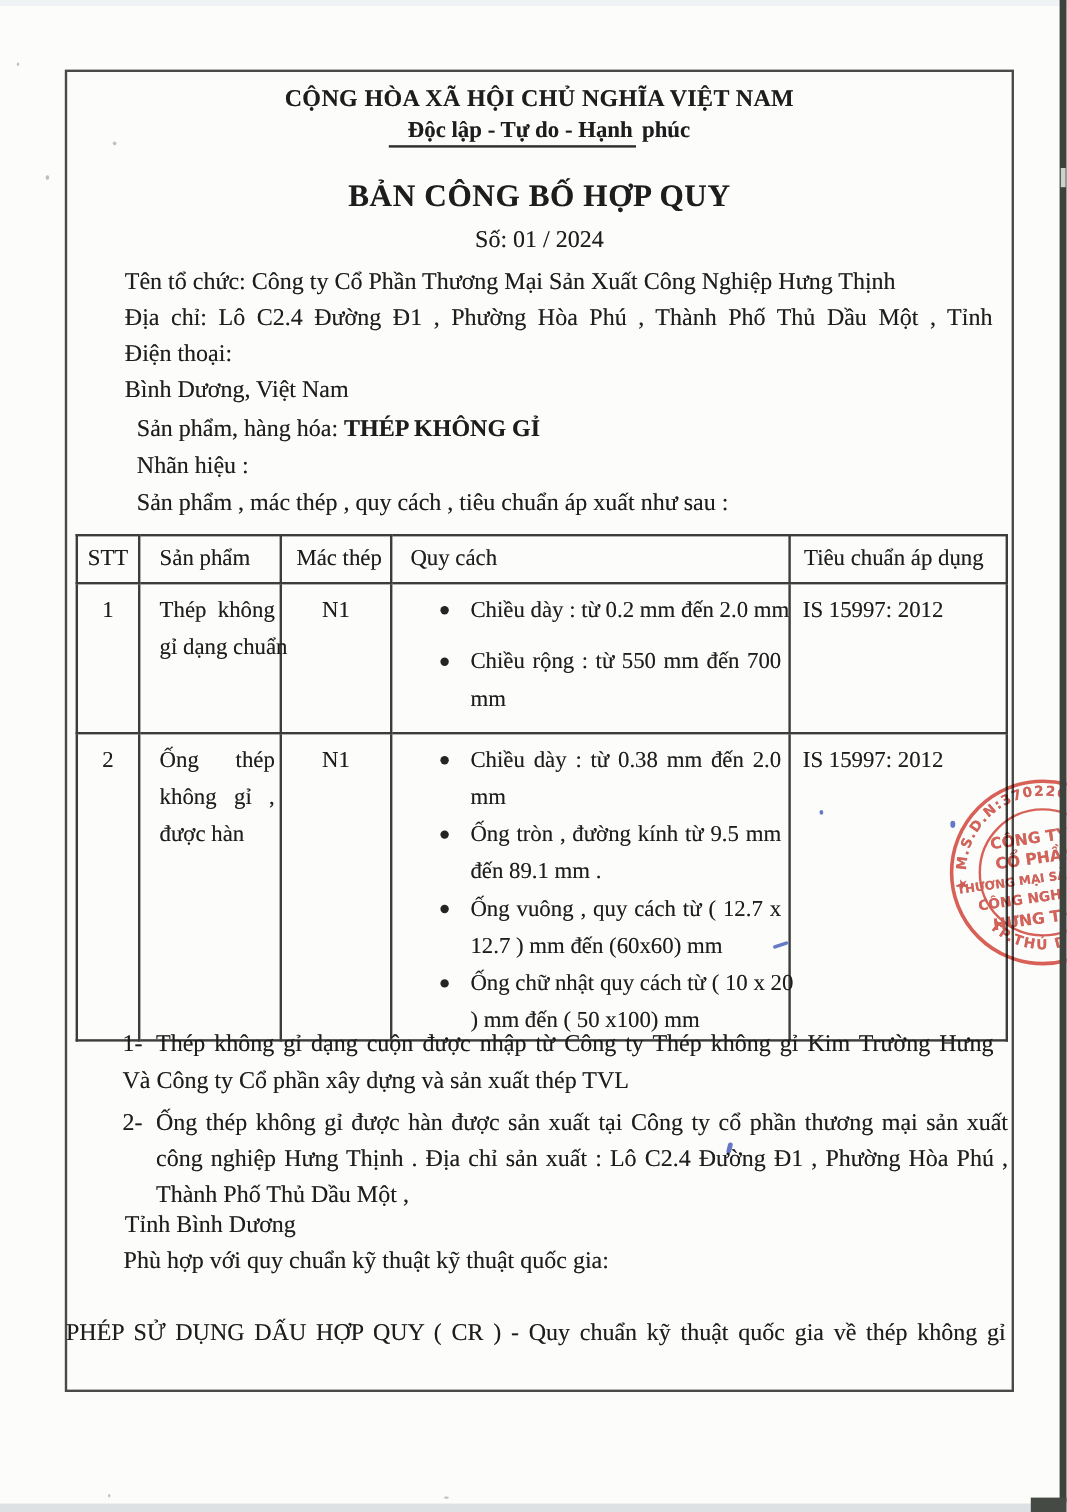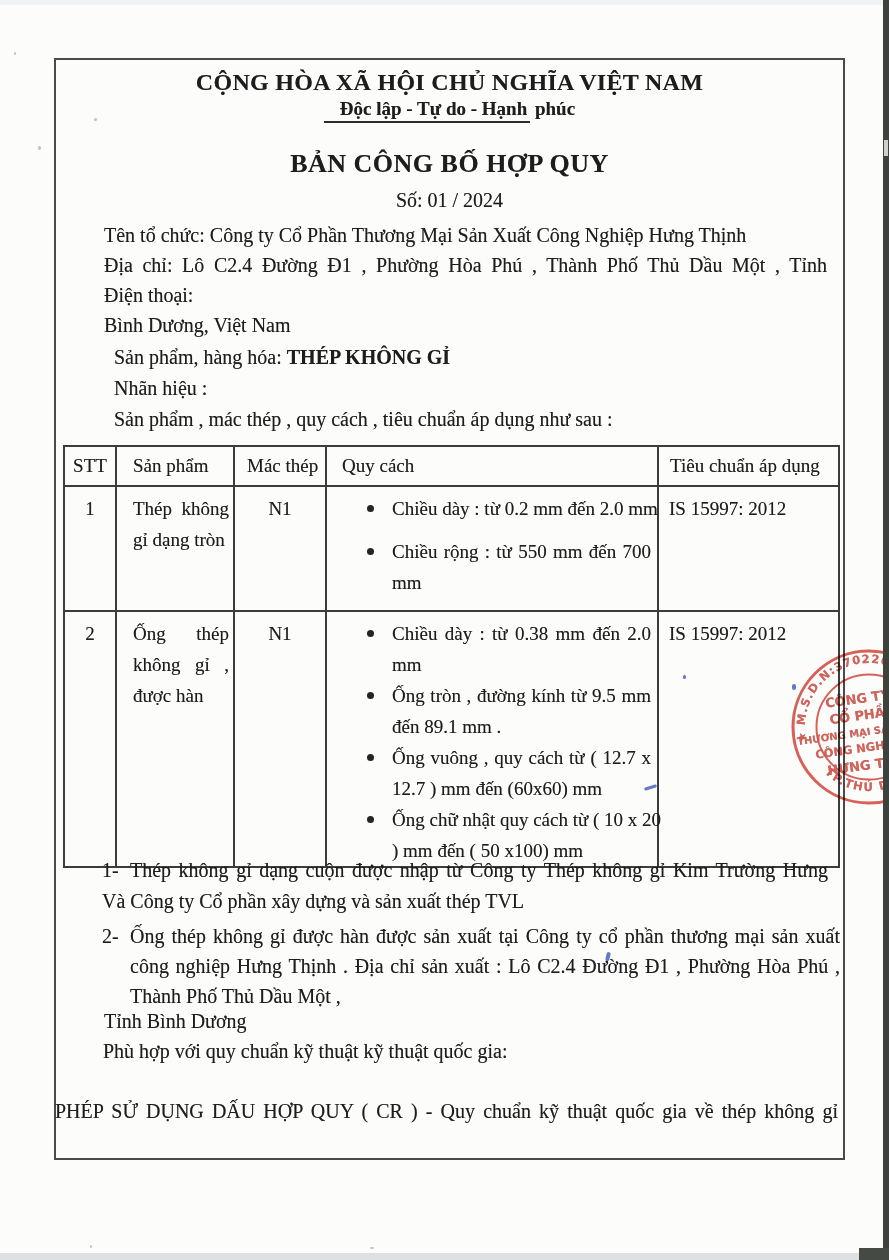--- a/index.html
+++ b/index.html
@@ -21,21 +21,21 @@
   .frame {
     position:absolute; left:54px; top:58px; width:791px; height:1102px;
     border:2px solid #4a4a48;
   }
 
   .abs { position:absolute; }
   .ctr { left:54px; width:791px; text-align:center; }
   .ln  { white-space:nowrap; }
   .just{ text-align:justify; text-align-last:justify; white-space:nowrap; }
 
-  .h1 { top:68px;  font-size:24px; font-weight:bold; line-height:28px; letter-spacing:.3px; }
+  .h1 { top:68px;  font-size:20px; font-weight:bold; line-height:28px; letter-spacing:.3px; }
   .h2 { top:96px;  font-size:19px; font-weight:bold; line-height:26px; }
   .motto-u { border-bottom:2px solid #2c2c2c; padding:0 3px 2px 16px; }
   .title  { top:146px; font-size:26px; font-weight:bold; line-height:36px; letter-spacing:.5px; }
   .docnum { top:186px; font-size:20px; line-height:28px; }
 
   .org { top:220px; left:104px; width:740px; font-size:20px; line-height:30px; }
   .org .w2 { width:723px; }
   .product { top:342px; left:114px; width:720px; font-size:20px; line-height:31px; }
   .product b { font-weight:bold; }
 
@@ -98,21 +98,21 @@
   <div class="abs org">
     <div class="ln">Tên tổ chức: Công ty Cổ Phần Thương Mại Sản Xuất Công Nghiệp Hưng Thịnh</div>
     <div class="ln just w2">Địa chỉ: Lô C2.4 Đường Đ1 , Phường Hòa Phú , Thành Phố Thủ Dầu Một , Tỉnh</div>
     <div class="ln">Điện thoại:</div>
     <div class="ln">Bình Dương, Việt Nam</div>
   </div>
 
   <div class="abs product">
     <div class="ln"><span>Sản phẩm, hàng hóa: </span><b>THÉP KHÔNG GỈ</b></div>
     <div class="ln">Nhãn hiệu :</div>
-    <div class="ln">Sản phẩm , mác thép , quy cách , tiêu chuẩn áp dụng như sau :</div>
+    <div class="ln">Sản phẩm , mác thép , quy cách , tiêu chuẩn áp xuất như sau :</div>
   </div>
 
   <table class="conf">
     <colgroup>
         <col style="width:52px">
         <col style="width:118px">
         <col style="width:92px">
         <col style="width:332px">
         <col style="width:181px">
       </colgroup>
@@ -123,21 +123,21 @@
         <th style="padding-left:12px">Mác thép</th>
         <th>Quy cách</th>
         <th style="padding-left:11px">Tiêu chuẩn áp dụng</th>
       </tr>
     </thead>
     <tbody>
       <tr style="height:96px">
         <td class="stt">1</td>
         <td class="prod">
           <div class="ln just">Thép không</div>
-          <div class="ln">gỉ dạng tròn</div>
+          <div class="ln">gỉ dạng chuẩn</div>
         </td>
         <td class="grade">N1</td>
         <td class="specs-cell">
           <ul class="specs specs-r1">
             <li>
                 <span class="dot"></span>
               <div class="spec-t">
                   <div class="ln just">Chiều dày : từ 0.2 mm đến 2.0 mm</div>
                 </div>
               </li>

